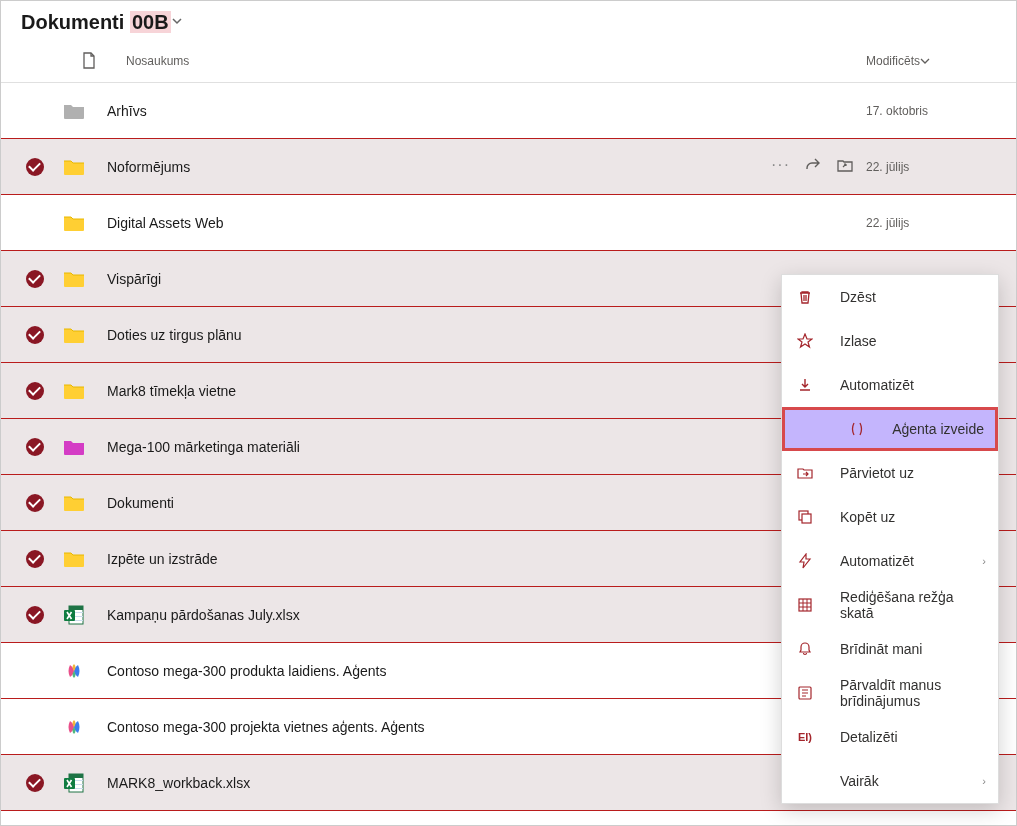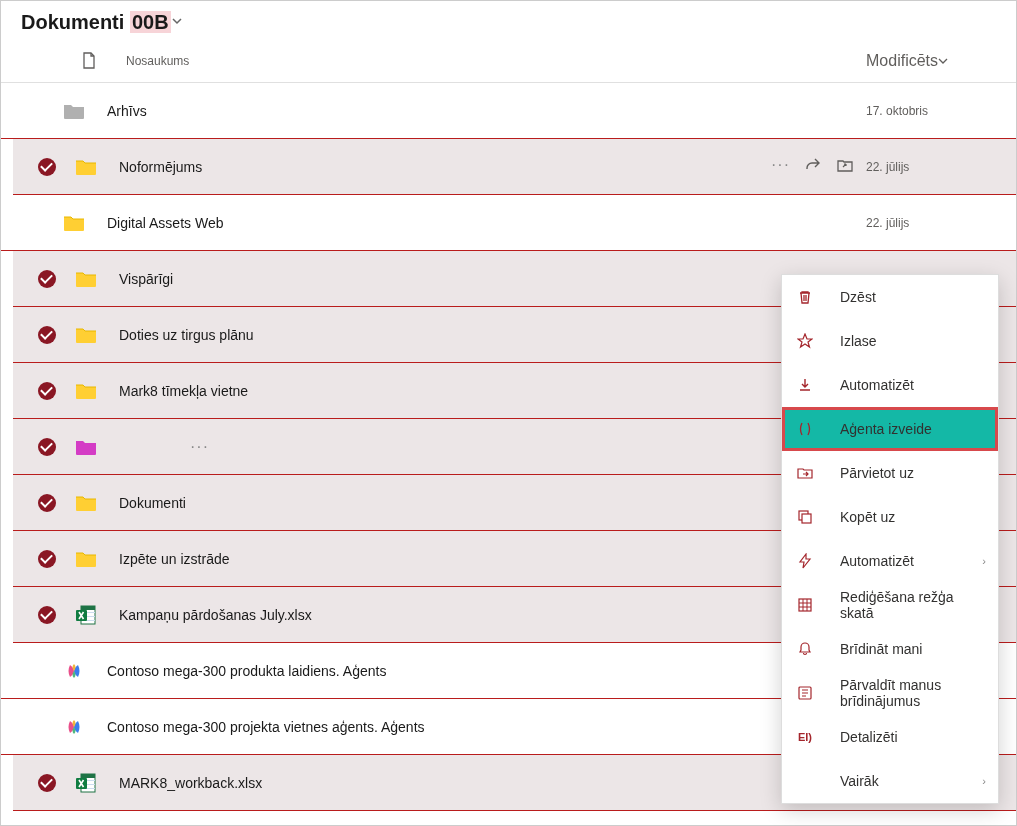--- a/index.html
+++ b/index.html
@@ -6,39 +6,39 @@
 body { background: #fff; width: 1017px; height: 826px; overflow: hidden; border: 1px solid #ccc; }
 
 .header { padding: 10px 20px 8px 20px; display: flex; align-items: center; }
 .header-title { font-size: 20px; font-weight: 600; color: #1a1a1a; }
 .header-title .hl { background: #f7d4d8; padding: 0 2px; }
 .chevron-down-hdr { color: #666; font-size: 12px; }
 
 .columns { display: flex; align-items: center; padding: 10px 20px 12px 20px; border-bottom: 1px solid #e0e0e0; }
 .col-icon-space { width: 65px; display: flex; justify-content: flex-end; padding-right: 18px; }
 .col-name { flex: 1; font-size: 12px; color: #605e5c; padding-left: 12px; }
-.col-modified { width: 130px; font-size: 16px; color: #605e5c; display: flex; align-items: center; gap: 0; }
+.col-modified { width: 130px; font-size: 12px; color: #605e5c; display: flex; align-items: center; gap: 0; }
 
 .rows { }
 .row { display: flex; align-items: center; height: 56px; padding: 0 20px; border-bottom: 1px solid #b91c1c; position: relative; }
-.row.selected { background: #ece6e7; margin-left: 12px; }
+.row.selected { background: #ece6e7; }
 .check-col { width: 28px; display: flex; justify-content: center; }
 .check { width: 18px; height: 18px; background: #8a1724; border-radius: 50%; position: relative; }
 .check::after { content: ""; position: absolute; left: 5px; top: 2px; width: 5px; height: 9px; border: solid #fff; border-width: 0 2px 2px 0; transform: rotate(45deg); }
 .icon-col { width: 50px; display: flex; justify-content: center; }
 .name-col { flex: 1; font-size: 14px; color: #1a1a1a; padding-left: 8px; }
 .date-col { width: 130px; font-size: 12px; color: #605e5c; }
 .actions-col { width: 110px; display: flex; justify-content: flex-end; gap: 14px; padding-right: 12px; color: #605e5c; }
 .dots { font-size: 16px; letter-spacing: 1px; color: #888; cursor: pointer; }
 
 
 .context-menu { position: absolute; right: 18px; top: 274px; width: 218px; background: #fff; border: 1px solid #ddd; box-shadow: 0 6px 20px rgba(0,0,0,0.18); z-index: 100; }
 .menu-item { display: flex; align-items: center; height: 44px; padding: 0 14px; gap: 26px; font-size: 14px; color: #323130; cursor: pointer; position: relative; }
 .menu-icon { width: 18px; height: 18px; display: flex; align-items: center; justify-content: center; color: #a4262c; flex-shrink: 0; }
-.menu-item.highlighted { outline: 3px solid #d7494c; outline-offset: -3px; background: #14b8a6; }
+.menu-item.highlighted { outline: 3px solid #d7494c; outline-offset: -3px; background: #c4b5fd; justify-content: flex-end; }
 .menu-chevron { position: absolute; right: 12px; color: #888; font-size: 11px; }
 .menu-text-icon { font-size: 11px; font-weight: 600; color: #a4262c; width: 18px; text-align: center; }
 
 </style>
 </head>
 <body>
 
 <div class="header">
   <span class="header-title">
     <span>Dokumenti </span><span class="hl">00B</span>
@@ -164,20 +164,21 @@
     </div>
     <div class="row selected">
       <div class="check-col">
         <div class="check"></div>
       </div>
       <div class="icon-col">
         <svg width="22" height="18" viewBox="0 0 22 18">
           <path d="M1 3 h7 l2 2 h11 v11 a1 1 0 0 1 -1 1 h-18 a1 1 0 0 1 -1 -1 z" fill="#d43cc5"></path>
         </svg>
       </div>
+      <div class="name-col">Mega-100 mārketinga materiāli</div>
       <div class="actions-col">
         <span class="dots">···</span>
       </div>
       <div class="date-col"></div>
     </div>
     <div class="row selected">
       <div class="check-col">
         <div class="check"></div>
       </div>
       <div class="icon-col">

